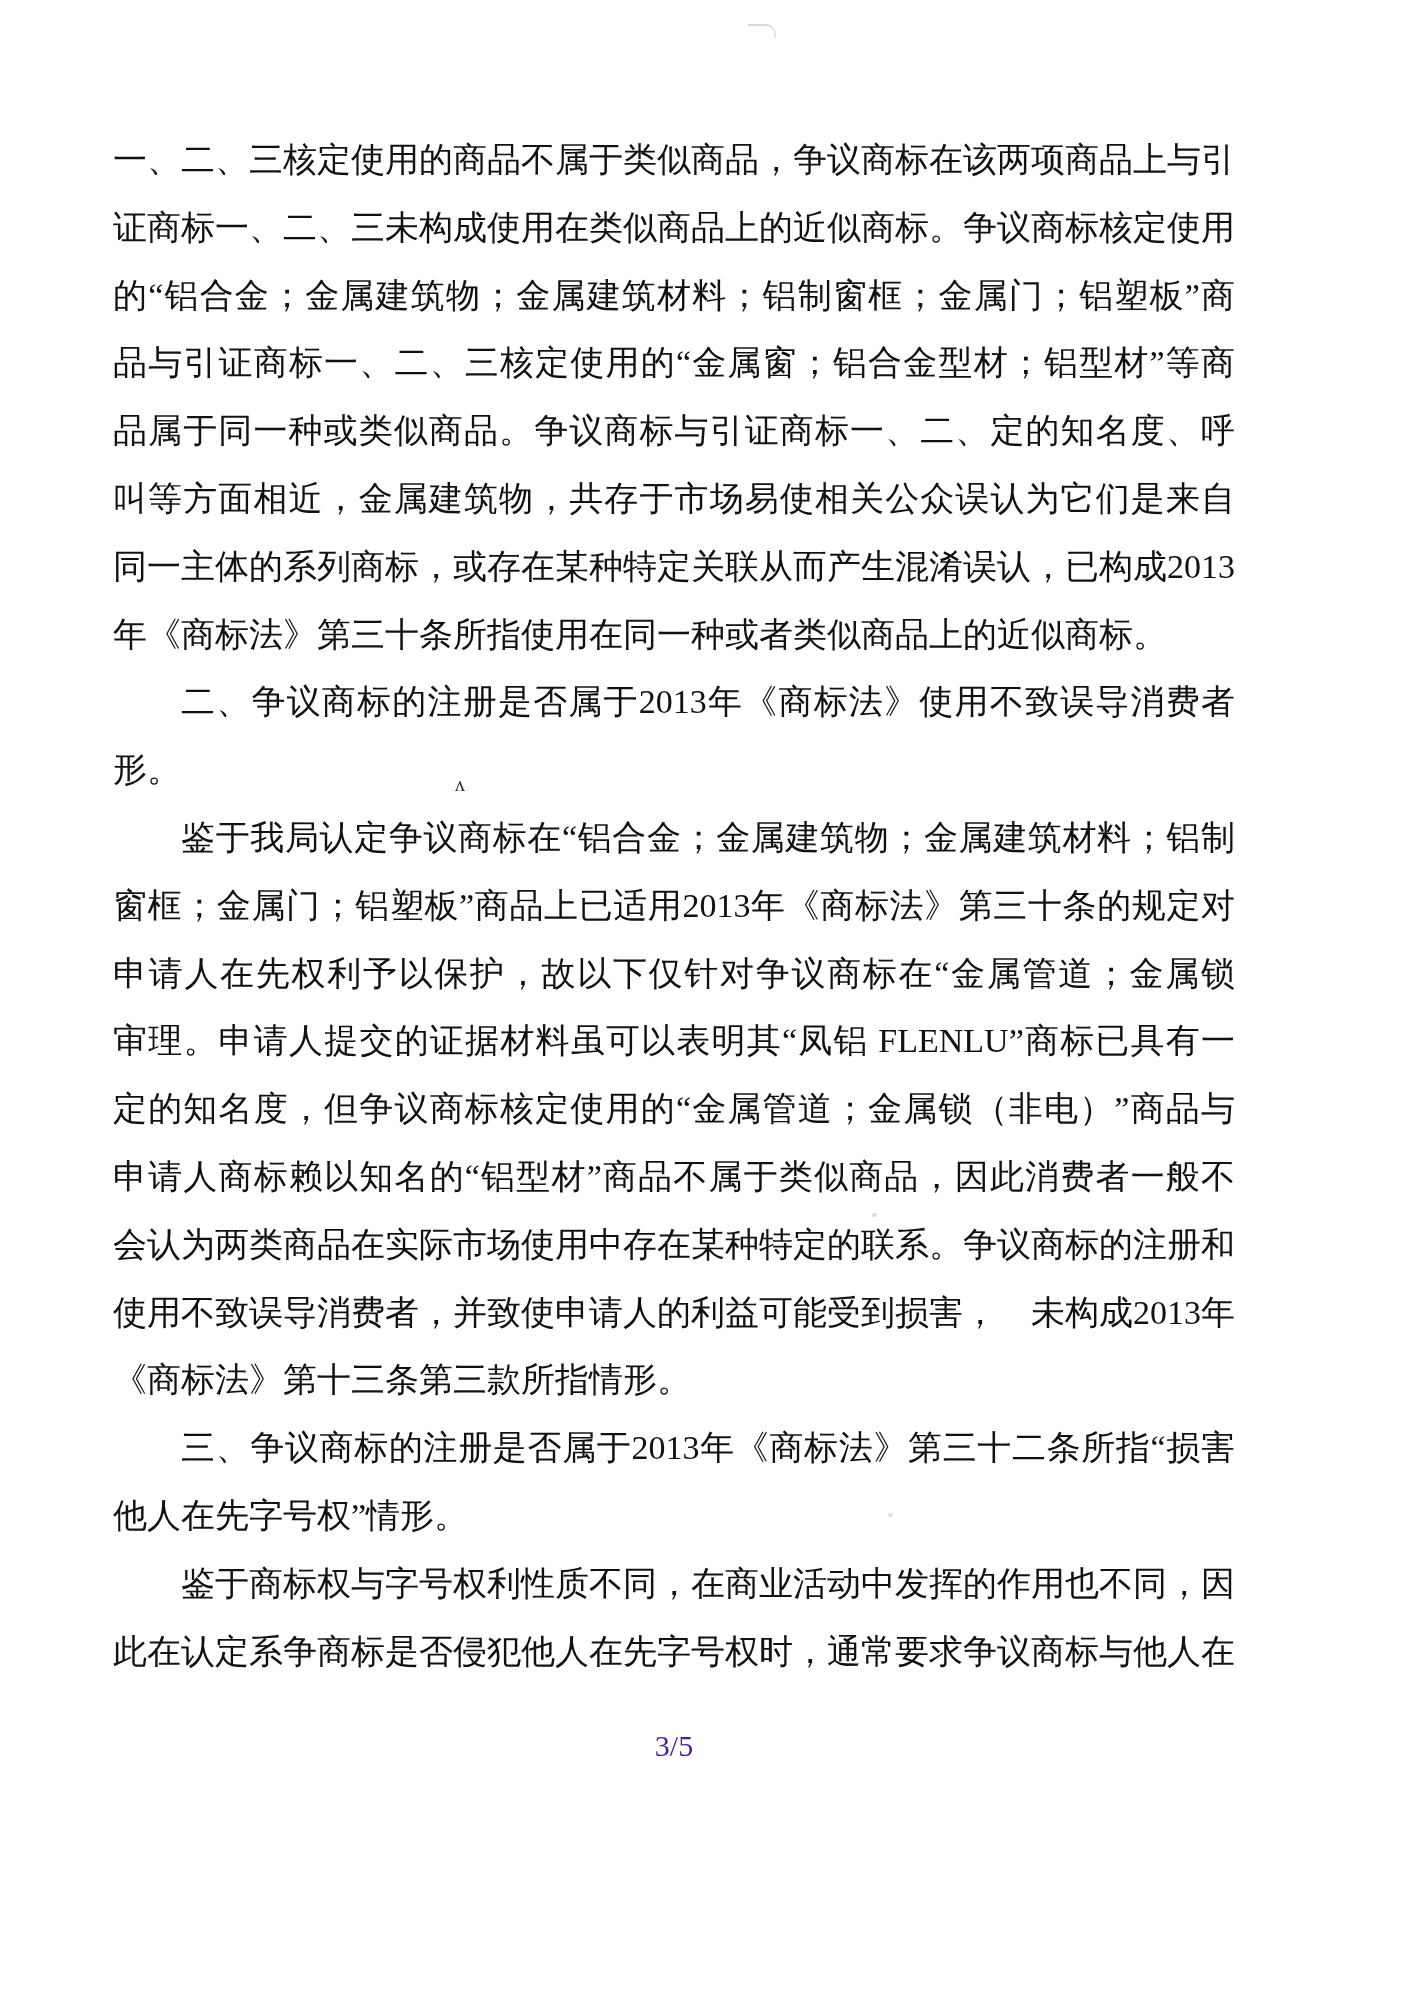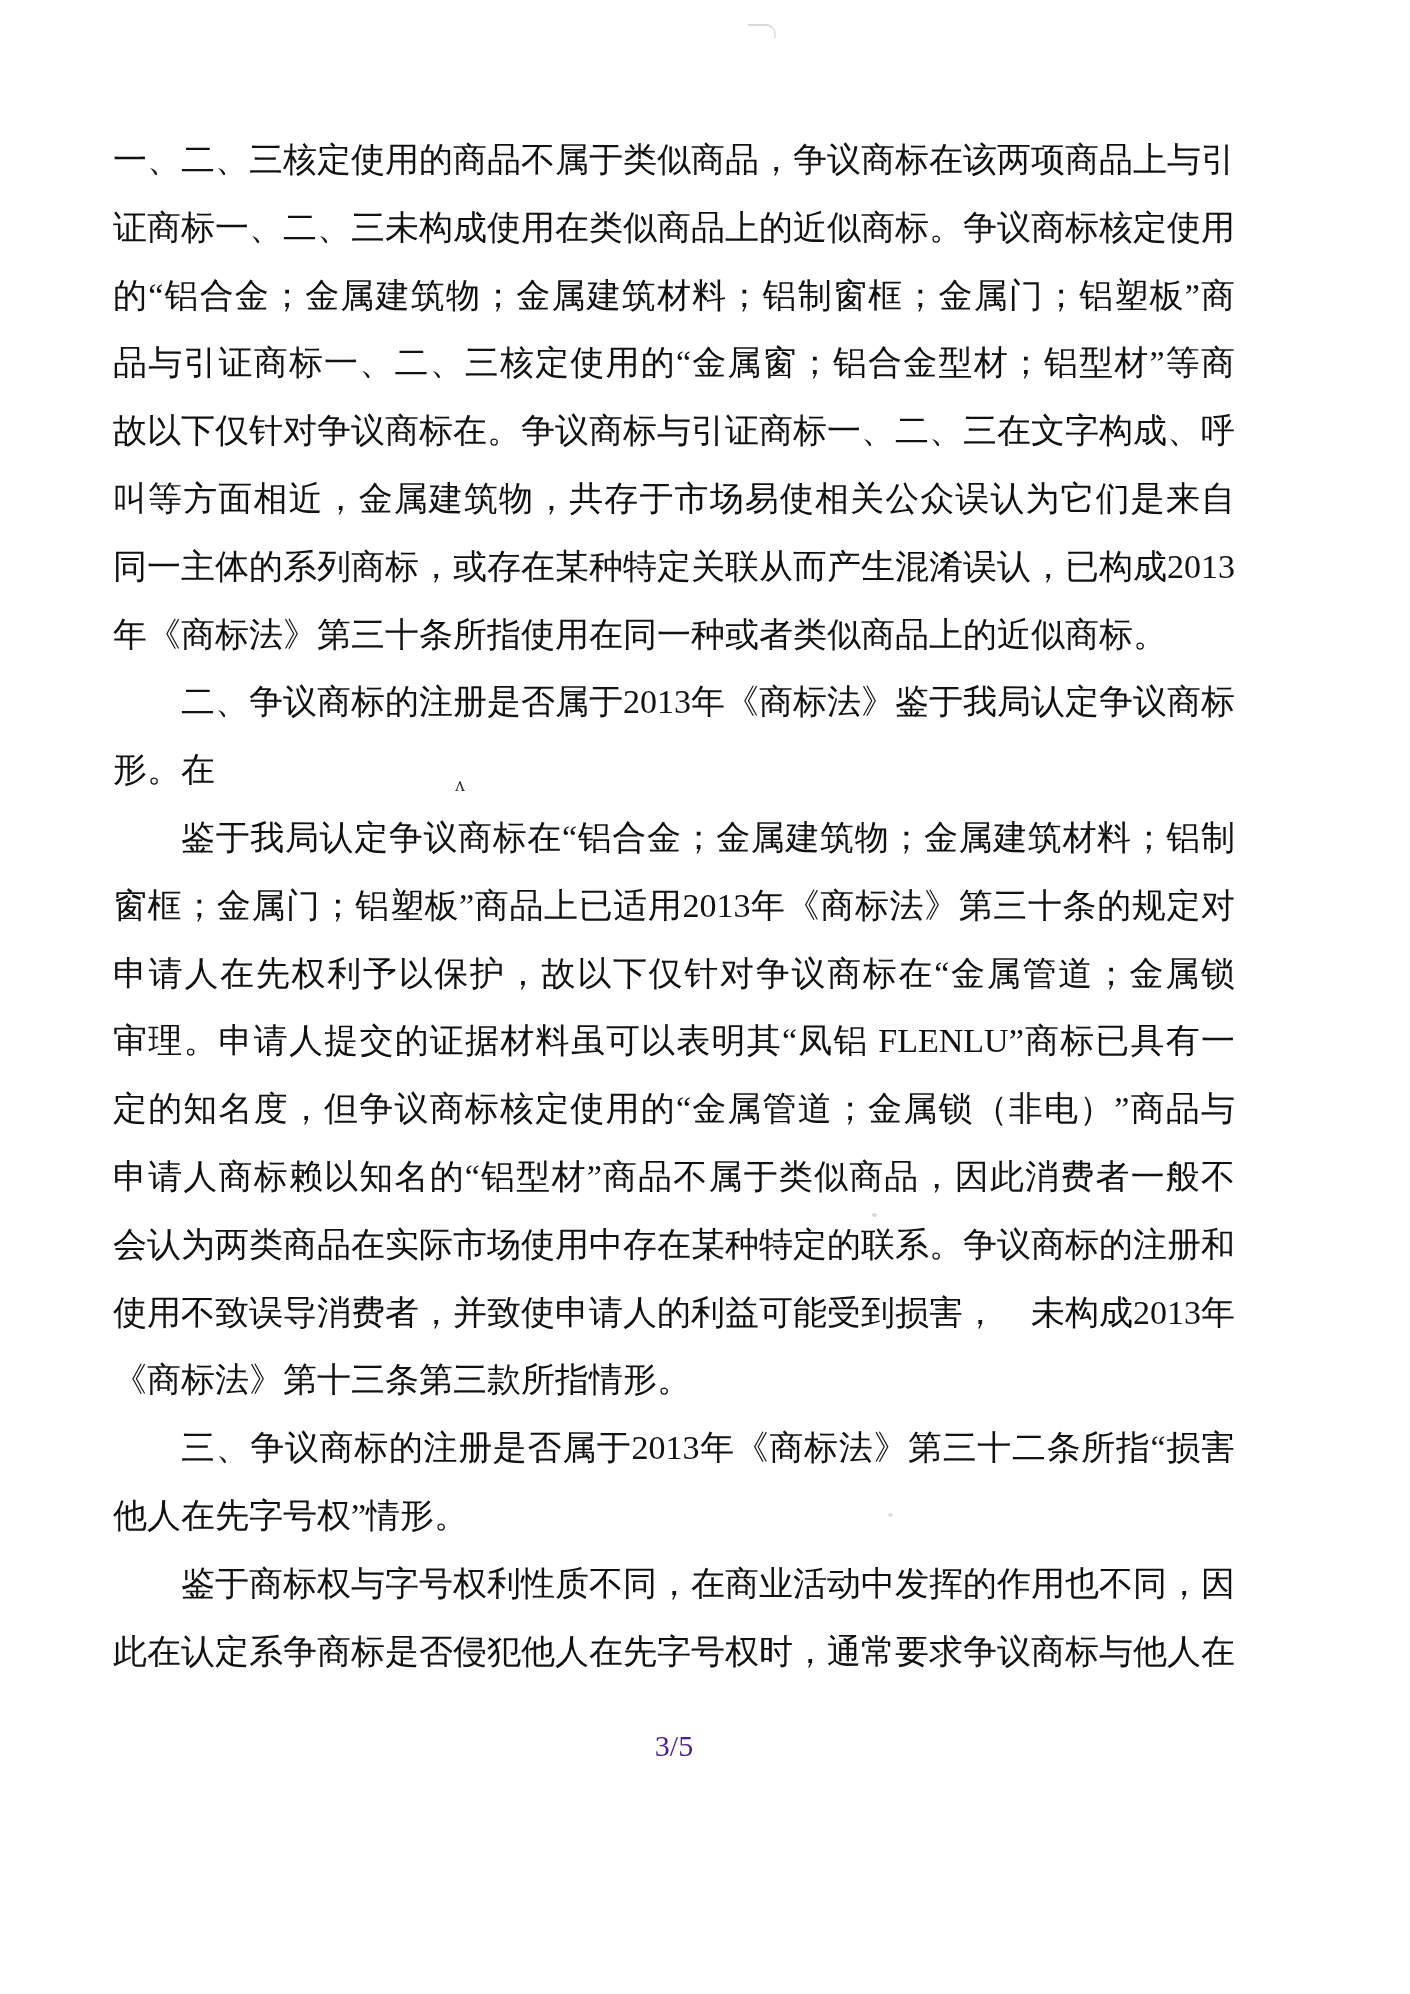--- a/index.html
+++ b/index.html
@@ -95,25 +95,25 @@
 
 <div class="page">
 
   <div class="artifact-squiggle"></div>
 
   <div class="textblock">
     <div class="line full">一、二、三核定使用的商品不属于类似商品，争议商标在该两项商品上与引</div>
     <div class="line full">证商标一、二、三未构成使用在类似商品上的近似商标。争议商标核定使用</div>
     <div class="line full">的“铝合金；金属建筑物；金属建筑材料；铝制窗框；金属门；铝塑板”商</div>
     <div class="line full">品与引证商标一、二、三核定使用的“金属窗；铝合金型材；铝型材”等商</div>
-    <div class="line full">故以下仅针对争议商标在。争议商标与引证商标一、二、三在文字构成、呼</div>
+    <div class="line full">品属于同一种或类似商品。争议商标与引证商标一、二、定的知名度、呼</div>
     <div class="line full">叫等方面相近，金属建筑物，共存于市场易使相关公众误认为它们是来自</div>
     <div class="line full">同一主体的系列商标，或存在某种特定关联从而产生混淆误认，已构成2013</div>
     <div class="line end">年《商标法》第三十条所指使用在同一种或者类似商品上的近似商标。</div>
-    <div class="line full indent">二、争议商标的注册是否属于2013年《商标法》鉴于我局认定争议商标在</div>
+    <div class="line full indent">二、争议商标的注册是否属于2013年《商标法》使用不致误导消费者</div>
     <div class="line end">形。</div>
     <div class="line full indent">鉴于我局认定争议商标在“铝合金；金属建筑物；金属建筑材料；铝制</div>
     <div class="line full">窗框；金属门；铝塑板”商品上已适用2013年《商标法》第三十条的规定对</div>
     <div class="line full">申请人在先权利予以保护，故以下仅针对争议商标在“金属管道；金属锁</div>
     <div class="line full">审理。申请人提交的证据材料虽可以表明其“凤铝 FLENLU”商标已具有一</div>
     <div class="line full">定的知名度，但争议商标核定使用的“金属管道；金属锁（非电）”商品与</div>
     <div class="line full">申请人商标赖以知名的“铝型材”商品不属于类似商品，因此消费者一般不</div>
     <div class="line full">会认为两类商品在实际市场使用中存在某种特定的联系。争议商标的注册和</div>
     <div class="line full">使用不致误导消费者，并致使申请人的利益可能受到损害，　未构成2013年</div>
     <div class="line end">《商标法》第十三条第三款所指情形。</div>

